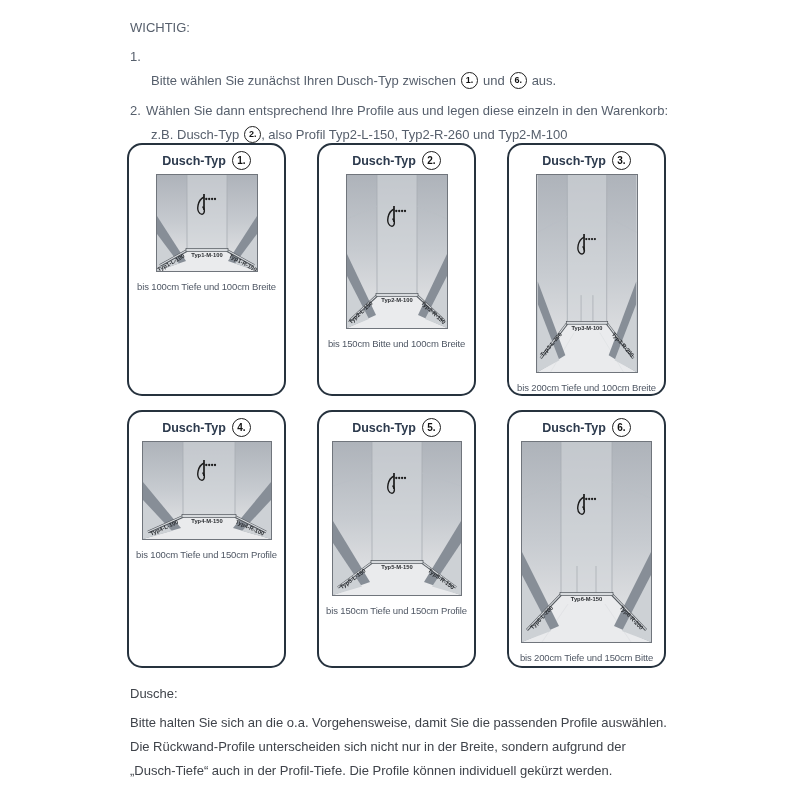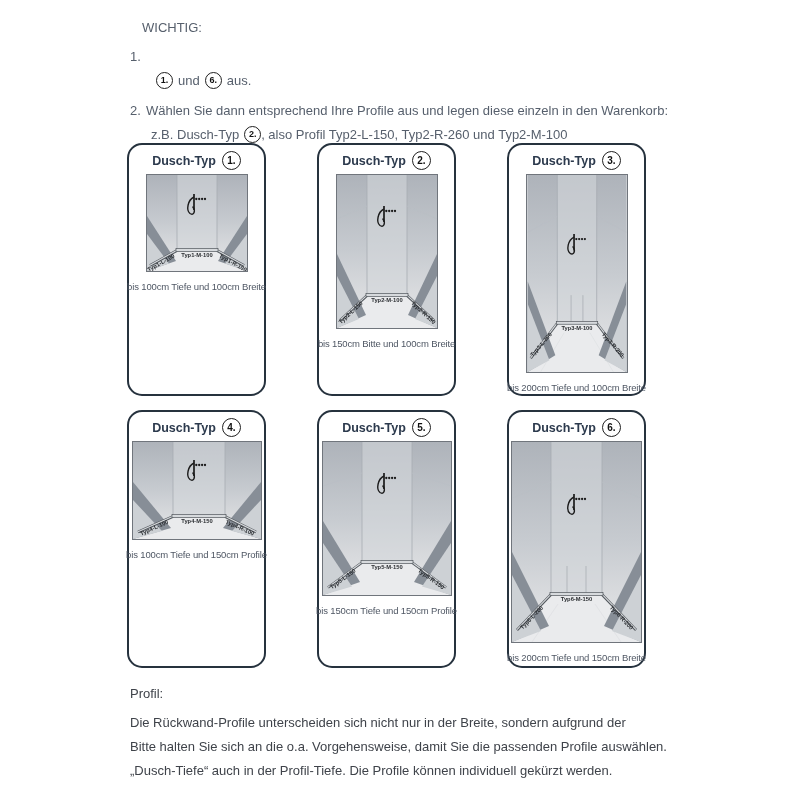--- a/index.html
+++ b/index.html
@@ -1,34 +1,34 @@
 <!DOCTYPE html>
 <html><head>
 <meta charset="utf-8">
 <style>
   html,body{margin:0;padding:0;background:#fff;}
   .page{position:relative;width:800px;height:800px;background:#ffffff;overflow:hidden;
         font-family:"Liberation Sans",sans-serif;}
 
   
   .intro{position:absolute;left:130px;top:20px;color:#565f6c;font-size:13px;white-space:nowrap;}
-  .intro-heading{line-height:15px;margin:0 0 13px 12px;}
+  .intro-heading{line-height:15px;margin:0 0 13px 0;}
   .iline{display:flex;align-items:center;line-height:17px;margin:0;}
   .iline.sp1{margin-bottom:7px;}
   .iline.sp2{margin-bottom:13px;}
   .num1{display:inline-block;width:21px;flex:none;}
   .num2{display:inline-block;width:16px;flex:none;}
   .indent{padding-left:21px;}
   .circle{display:inline-flex;align-items:center;justify-content:center;border-radius:50%;
           border:1.6px solid #1f1f1f;color:#111;font-weight:700;flex:none;background:#fff;box-sizing:border-box;}
   .inline-circle{width:17px;height:17px;font-size:9px;margin:0 5px;}
   .inline-circle.tight{margin-right:0;}
 
   
-  .card{position:absolute;width:139px;background:#fff;border:2px solid #26323e;border-radius:15px;
+  .card{position:absolute;width:159px;background:#fff;border:2px solid #26323e;border-radius:15px;
         box-sizing:border-box;display:flex;flex-direction:column;align-items:center;}
   .pos1{left:127px;top:143px;height:253px;}
   .pos2{left:317px;top:143px;height:253px;}
   .pos3{left:507px;top:143px;height:253px;}
   .pos4{left:127px;top:410px;height:258px;}
   .pos5{left:317px;top:410px;height:258px;}
   .pos6{left:507px;top:410px;height:258px;}
   .card-title{margin-top:6px;height:19px;display:flex;align-items:center;gap:6px;
               color:#2c3a4d;font-weight:700;font-size:12.5px;}
   .title-circle{width:19px;height:19px;font-size:10px;border-width:1.8px;}
@@ -48,20 +48,21 @@
 <div class="page">
 
   <div class="intro">
     <div class="intro-heading">WICHTIG:</div>
 
     <div class="iline sp1">
       <span class="num1">1.</span>
     </div>
 
     <div class="iline sp2 indent">
+      <span>Bitte wählen Sie zunächst Ihren Dusch-Typ zwischen</span>
       <span class="circle inline-circle">1.</span>
       <span>und</span>
       <span class="circle inline-circle">6.</span>
       <span>aus.</span>
     </div>
 
     <div class="iline sp1">
       <span class="num2">2.</span>
       <span>Wählen Sie dann entsprechend Ihre Profile aus und legen diese einzeln in den Warenkorb:</span>
     </div>
@@ -361,23 +362,23 @@
         <circle cx="64.3" cy="57" r="1.15" fill="#1b1b1b"></circle>
           <circle cx="67.2" cy="57" r="1.15" fill="#1b1b1b"></circle>
         <circle cx="70.1" cy="57" r="1.15" fill="#1b1b1b"></circle>
           <circle cx="73" cy="57" r="1.15" fill="#1b1b1b"></circle>
         <path d="M62,55 C55.5,58 54,68.5 58,71.5 C62,74.2 64,68.5 60.6,64.5" fill="none" stroke="#1b1b1b" stroke-width="1.4"></path>
       </g>
       <text x="64.5" y="159" text-anchor="middle">Typ6-M-150</text>
       <text x="21" y="177" text-anchor="middle" transform="rotate(-46 21 177)">Typ6-L-200</text>
       <text x="108" y="177" text-anchor="middle" transform="rotate(46 108 177)">Typ6-R-200</text>
     </svg>
-    <div class="caption">bis 200cm Tiefe und 150cm Breite</div>
+    <div class="caption">bis 200cm Tiefe und 150cm Bitte</div>
   </div>
 
   <div class="hinweis">
-    <div class="hinweis-heading">Profil:</div>
+    <div class="hinweis-heading">Dusche:</div>
+    <div class="h-line">Bitte halten Sie sich an die o.a. Vorgehensweise, damit Sie die passenden Profile auswählen.</div>
     <div class="h-line">Die Rückwand-Profile unterscheiden sich nicht nur in der Breite, sondern aufgrund der</div>
-    <div class="h-line">Bitte halten Sie sich an die o.a. Vorgehensweise, damit Sie die passenden Profile auswählen.</div>
     <div class="h-line">„Dusch-Tiefe“ auch in der Profil-Tiefe. Die Profile können individuell gekürzt werden.</div>
   </div>
 
 </div>
 
 </body></html>

